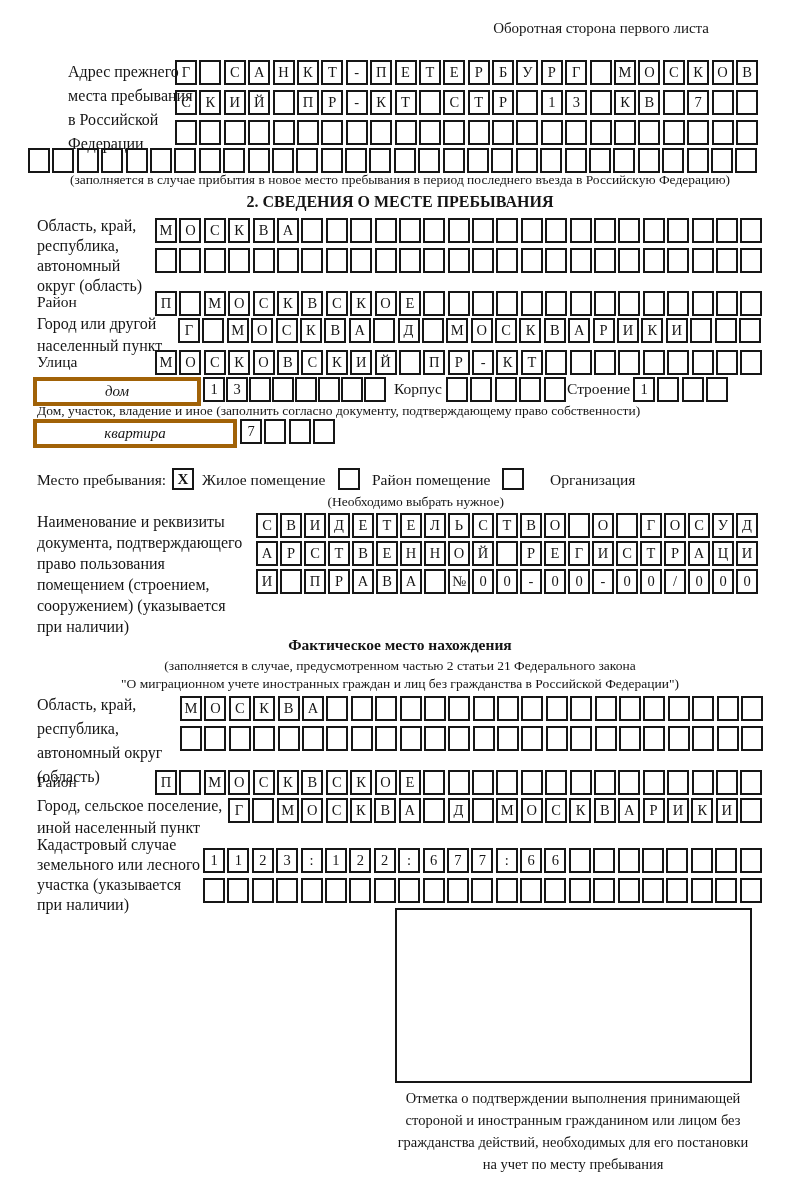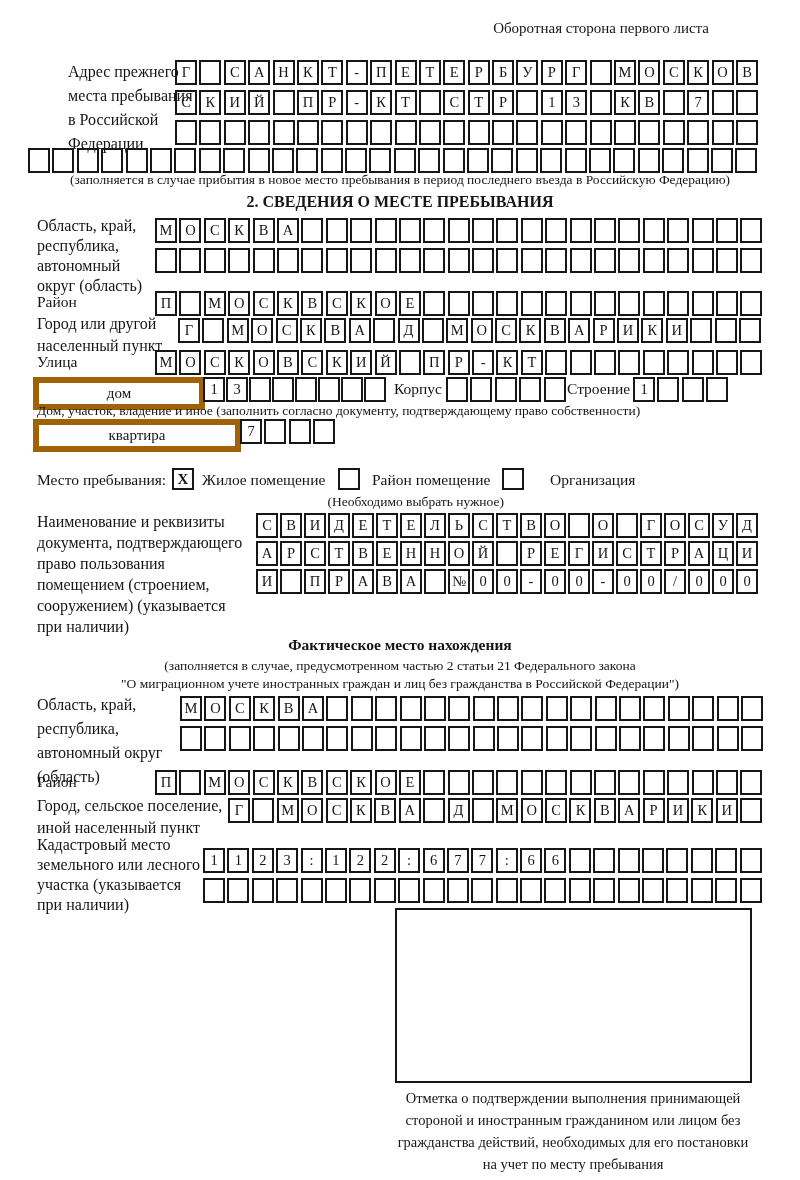--- a/index.html
+++ b/index.html
@@ -10,22 +10,22 @@
   .lbl-block{font-size:16px;white-space:nowrap;}
   .lh20 div{line-height:20px;}
   .lh21 div{line-height:21px;}
   .lh22 div{line-height:22px;}
   .lh24 div{line-height:24px;}
   .cellrow{display:flex;gap:2.4px;}
   .cellrow.g1{gap:1px;}
   .cellrow.g2{gap:2px;}
   .cell{box-sizing:content-box;width:18px;height:21px;border:2px solid #161616;
         display:flex;align-items:center;justify-content:center;font-size:14.5px;line-height:1;}
-  .widebox{box-sizing:content-box;height:21px;border:6px solid #a16207;
-        display:flex;align-items:center;justify-content:center;font-size:15px;}
+  .widebox{box-sizing:content-box;height:21px;border:4px solid #a16207;
+        display:flex;align-items:center;justify-content:center;font-size:15px;font-style:italic;}
   .checkbox{box-sizing:content-box;width:18px;height:18px;border:2px solid #161616;
         display:flex;align-items:center;justify-content:center;font-size:15px;font-weight:bold;}
   .cap{font-size:13.5px;white-space:nowrap;}
   .center{left:0;width:800px;text-align:center;}
   .sec-title{font-weight:bold;font-size:16px;}
   .fact-title{font-weight:bold;font-size:15.5px;}
   .hdr{font-size:15px;white-space:nowrap;}
   .stamp-box{border:2px solid #161616;background:#fff;}
   .stamp-cap{width:400px;text-align:center;font-size:14.5px;line-height:22px;}
 </style>
@@ -546,21 +546,21 @@
       <span class="cell">В</span>
       <span class="cell">А</span>
       <span class="cell">Р</span>
       <span class="cell">И</span>
       <span class="cell">К</span>
       <span class="cell">И</span>
       <span class="cell"></span>
     </div>
 
   <div class="lbl-block lh20 abs" style="left:37px;top:835px">
-    <div>Кадастровый место</div>
+    <div>Кадастровый случае</div>
     <div>земельного или лесного</div>
     <div>участка (указывается</div>
     <div>при наличии)</div>
   </div>
   <div class="cellrow abs" style="left:203px;top:848px">
       <span class="cell">1</span>
       <span class="cell">1</span>
       <span class="cell">2</span>
       <span class="cell">3</span>
       <span class="cell">:</span>

